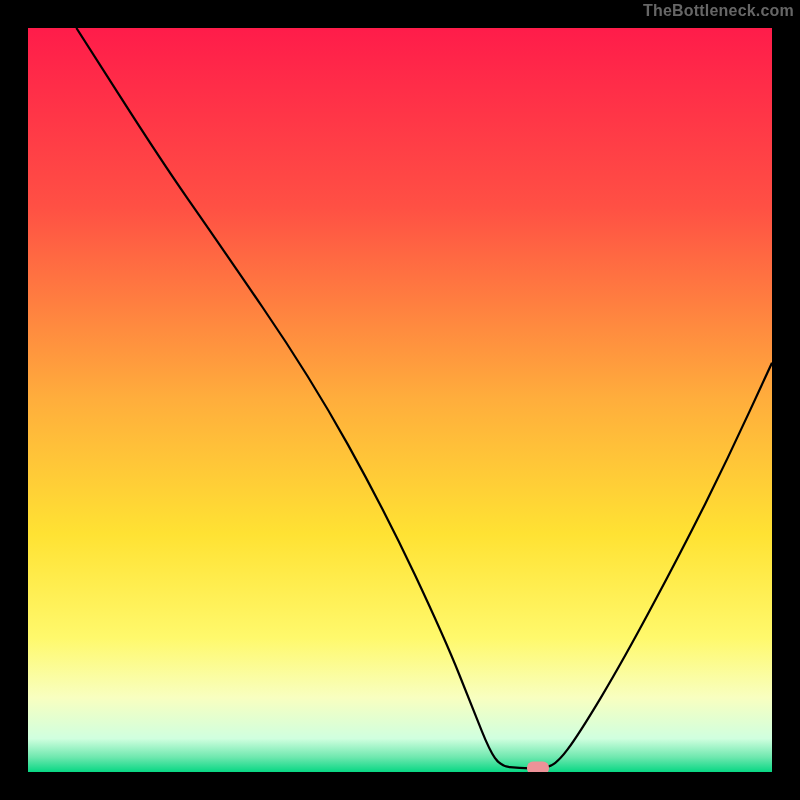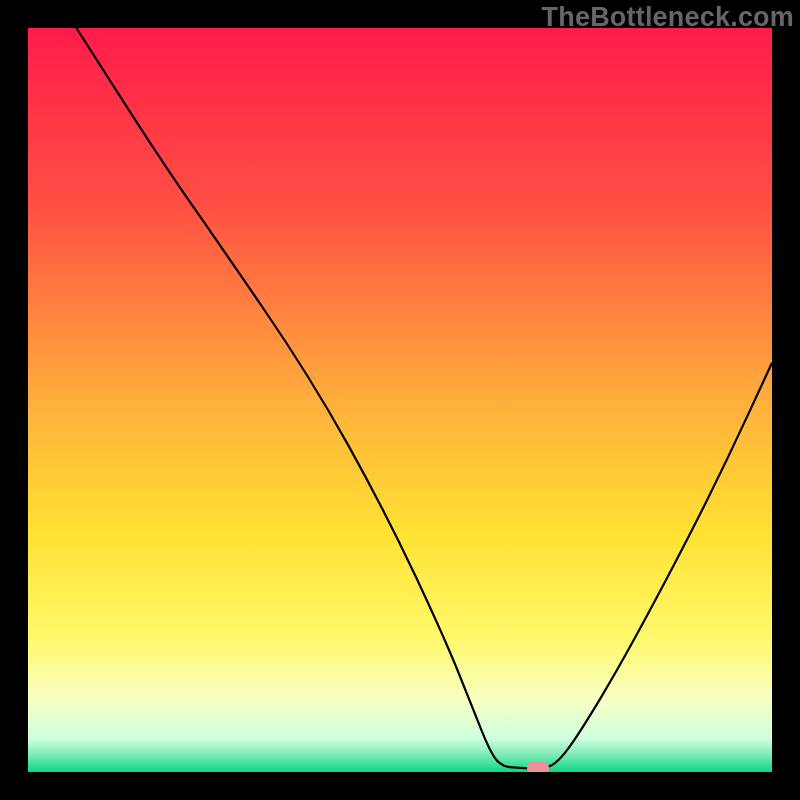--- a/index.html
+++ b/index.html
@@ -15,21 +15,21 @@
     width: 800px;
     height: 800px;
     background: #000;
   }
   .watermark {
     position: absolute;
     top: 2px;
     right: 6px;
     color: #666;
     font-family: Arial, Helvetica, sans-serif;
-    font-size: 27px;
+    font-size: 16px;
     font-weight: 600;
     letter-spacing: 0.2px;
     z-index: 5;
   }
   .plot {
     position: absolute;
     left: 28px;
     top: 28px;
     width: 744px;
     height: 744px;

